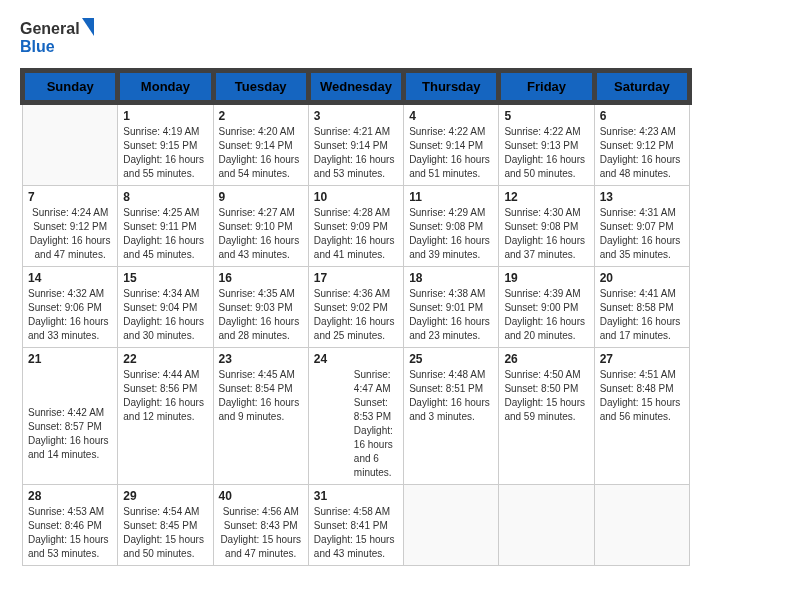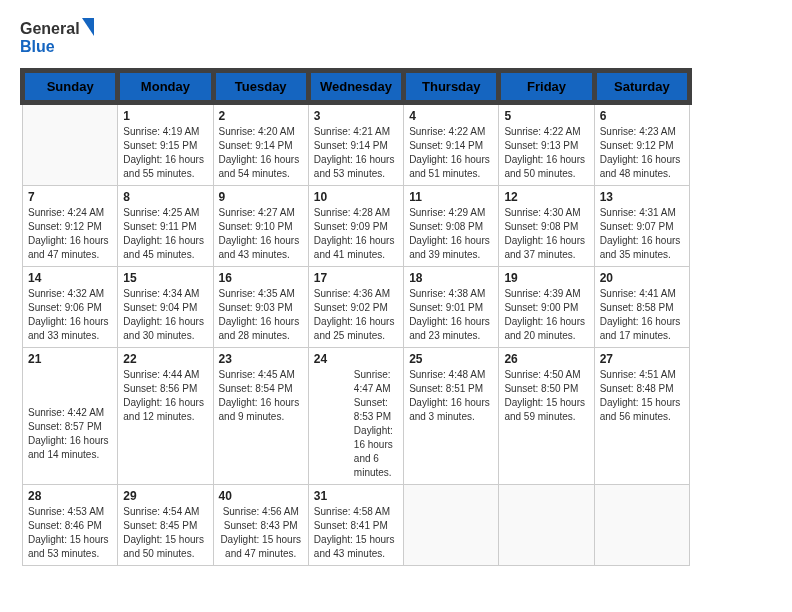--- a/index.html
+++ b/index.html
@@ -149,21 +149,21 @@
             <div class="day-number">6</div>
             <div class="day-info" style="white-space: pre-line;">Sunrise: 4:23 AM
 Sunset: 9:12 PM
 Daylight: 16 hours
 and 48 minutes.</div>
           </td>
         </tr>
         <tr>
           <td>
             <div class="day-number">7</div>
-            <div class="day-info" style="white-space: pre-line;">Sunrise: 4:24 AM
+            <div class="day-info" style="white-space: pre-line; text-align: center;">Sunrise: 4:24 AM
 Sunset: 9:12 PM
 Daylight: 16 hours
 and 47 minutes.</div>
           </td>
           <td>
             <div class="day-number">8</div>
             <div class="day-info" style="white-space: pre-line;">Sunrise: 4:25 AM
 Sunset: 9:11 PM
 Daylight: 16 hours
 and 45 minutes.</div>

